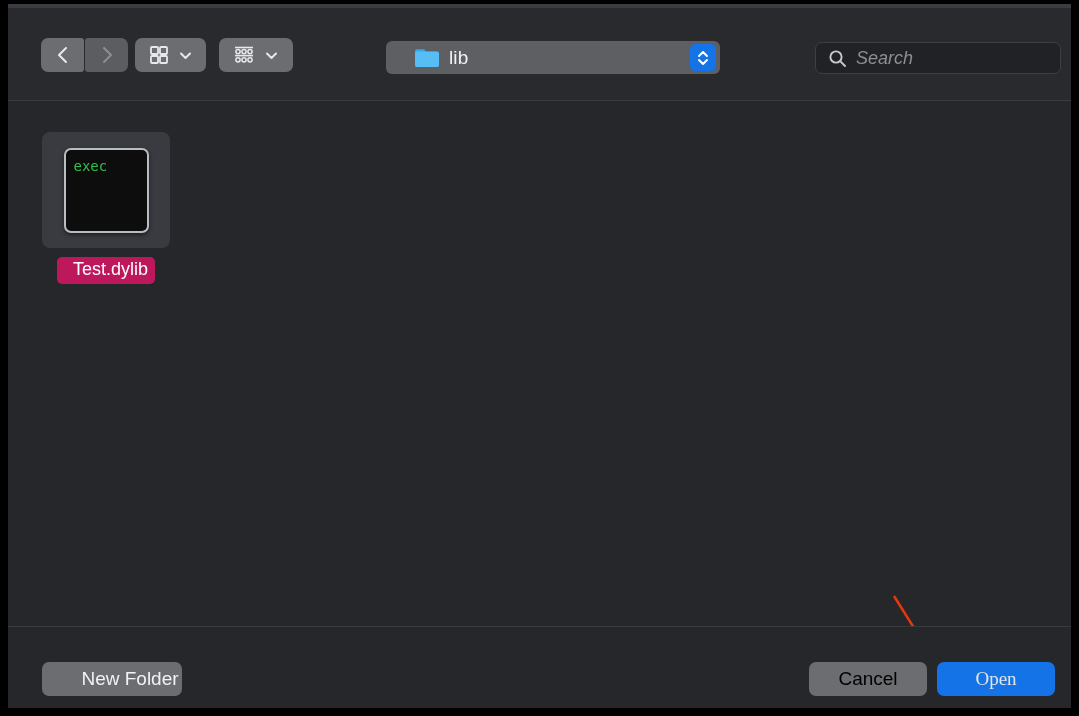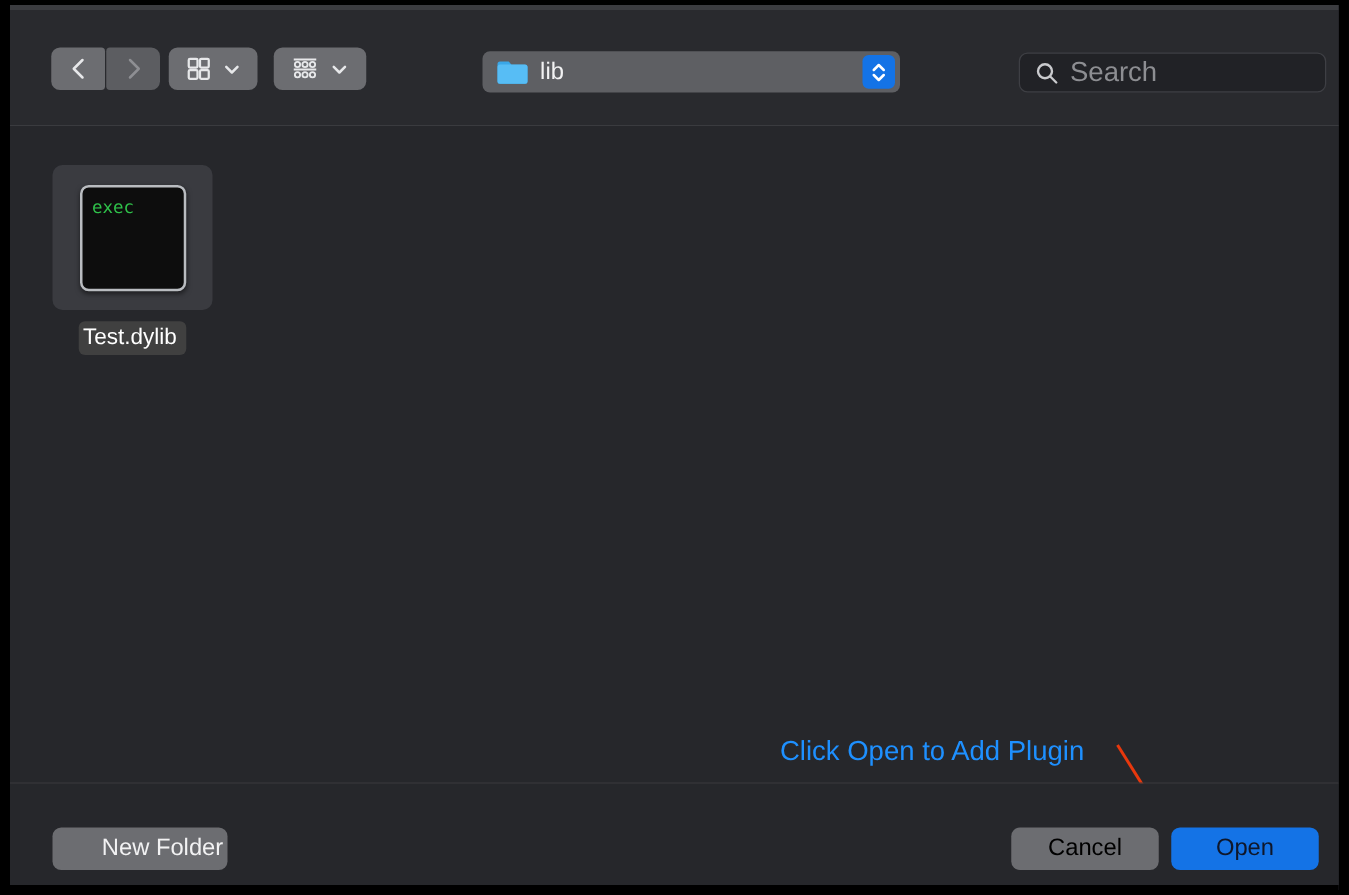--- a/index.html
+++ b/index.html
@@ -75,21 +75,21 @@
   
   #path-popup {
     position: absolute;
     left: 378px; top: 33px;
     width: 334px; height: 33px;
     background: #5e5f63;
     border-radius: 6px;
     display: flex;
     align-items: center;
     box-sizing: border-box;
-    padding-left: 11px;
+    padding-left: 28px;
   }
   #folder-icon { flex: 0 0 auto; margin-right: 9px; display:block; }
   #path-label {
     color: #f2f2f3;
     font-size: 19px;
     letter-spacing: .1px;
     white-space: nowrap;
   }
   #path-stepper {
     position: absolute;
@@ -116,23 +116,24 @@
     box-sizing: border-box;
     padding-left: 12px;
   }
   #search-icon { flex: 0 0 auto; margin-right: 9px; display: block; }
   #search-input {
     background: transparent;
     border: none;
     outline: none;
     color: #eab308;
     font-family: "Liberation Sans", sans-serif;
-    font-size: 22px;
+    font-size: 18px;
     width: 190px;
     padding: 0;
+    font-style: italic;
   }
   #search-input::placeholder { color: #8d8e92; }
 
   
   #file-area {
     position: absolute;
     left: 0; top: 97px;
     width: 100%;
     height: 525px;
     background: #26272b;
@@ -165,25 +166,25 @@
     box-shadow: 0 2px 4px rgba(0,0,0,.5);
   }
   #exec-icon-text {
     color: #2fc14a;
     font-family: "DejaVu Sans Mono", monospace;
     font-size: 14px;
     line-height: 1;
   }
   #file-name {
     margin-top: 9px;
-    background: #404040;
+    background: #be185d;
     color: #ffffff;
     font-size: 18px;
     border-radius: 5px;
-    padding: 2px 7px 4px 3px;
+    padding: 2px 7px 4px 16px;
     white-space: nowrap;
   }
 
   
   #annotation-text {
     position: absolute;
     left: 616px; top: 487px;
     color: #1e90ff;
     font-size: 22px;
     white-space: nowrap;
@@ -229,21 +230,22 @@
   #cancel-button {
     left: 801px; top: 35px;
     width: 118px; height: 34px;
     background: #6c6d71;
     color: #000000;
   }
   #open-button {
     left: 929px; top: 35px;
     width: 118px; height: 34px;
     background: #1473e6;
-    color: #0f172a;
+    color: #e5e5e5;
+    font-family: Liberation Serif, serif;
   }
 </style>
 </head>
 <body>
 
 <div id="window">
 
   <div id="window-topstrip"></div>
 
   <div id="toolbar">
@@ -317,21 +319,20 @@
 
     <div id="file-item">
       <div id="file-icon-tile">
         <div id="exec-icon">
           <span id="exec-icon-text">exec</span>
         </div>
       </div>
       <div id="file-name">Test.dylib</div>
     </div>
 
-    <div id="annotation-text">Click Open to Add Plugin</div>
 
     <svg id="annotation-arrow">
       <defs>
         <marker id="arrowhead" markerWidth="7" markerHeight="7" refX="5.4" refY="3" orient="auto">
           <polygon points="0,0 7,3 0,6" fill="#e8380d"></polygon>
         </marker>
       </defs>
       <line x1="26" y1="15" x2="118" y2="162" stroke="#e8380d" stroke-width="2.4" marker-end="url(#arrowhead)"></line>
     </svg>
   </div>

